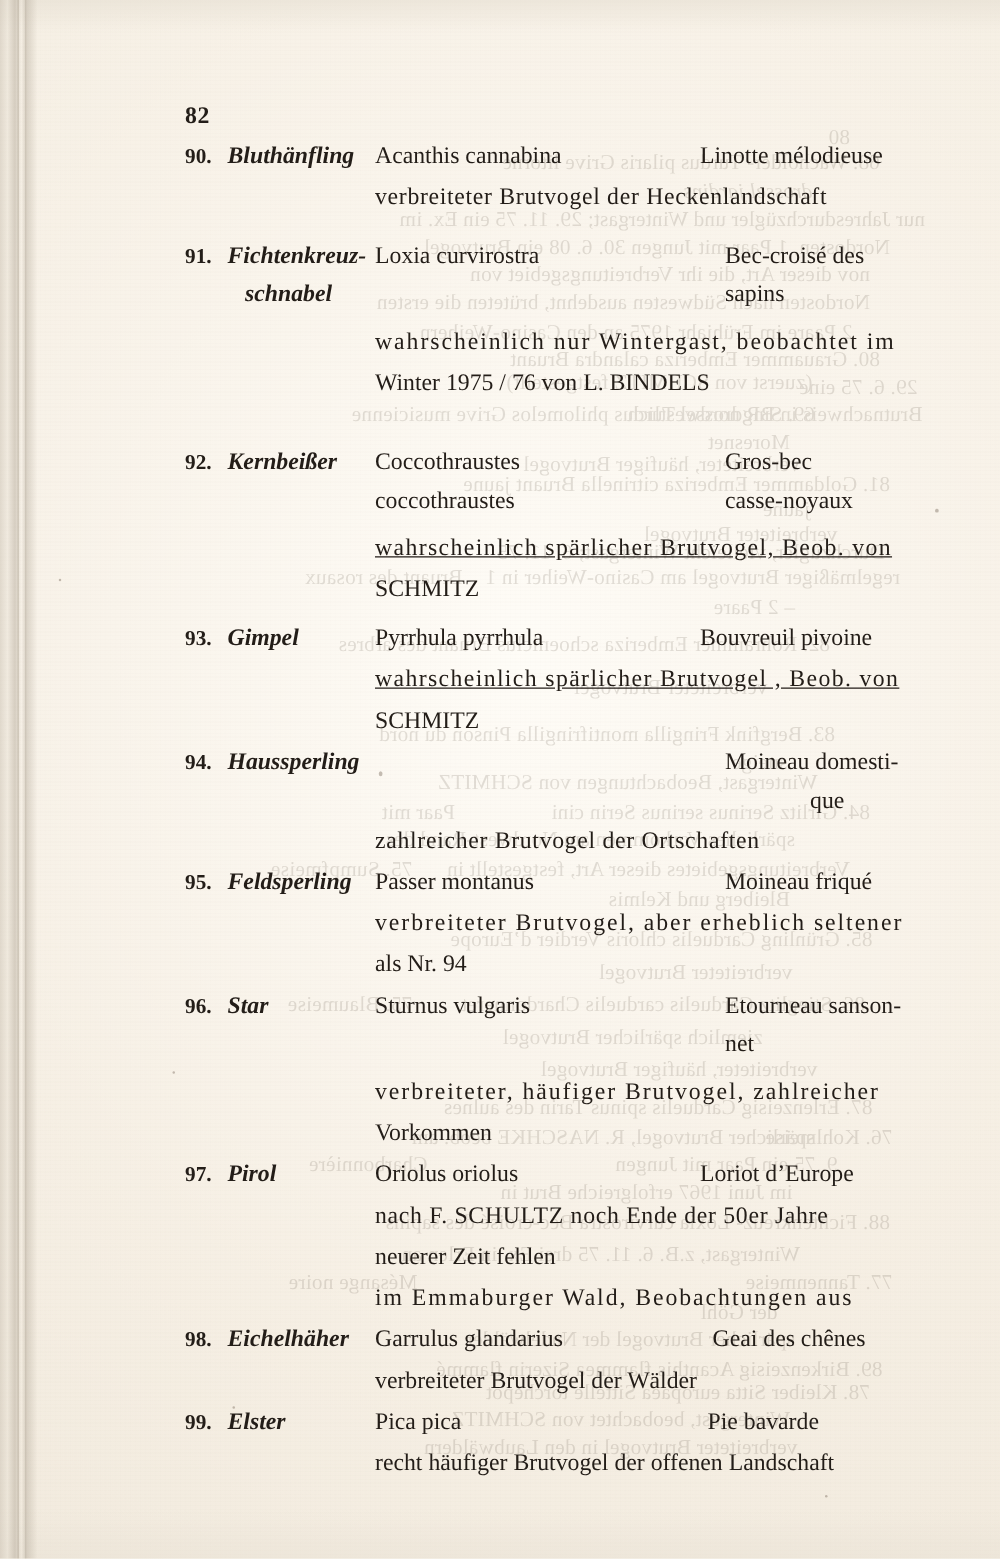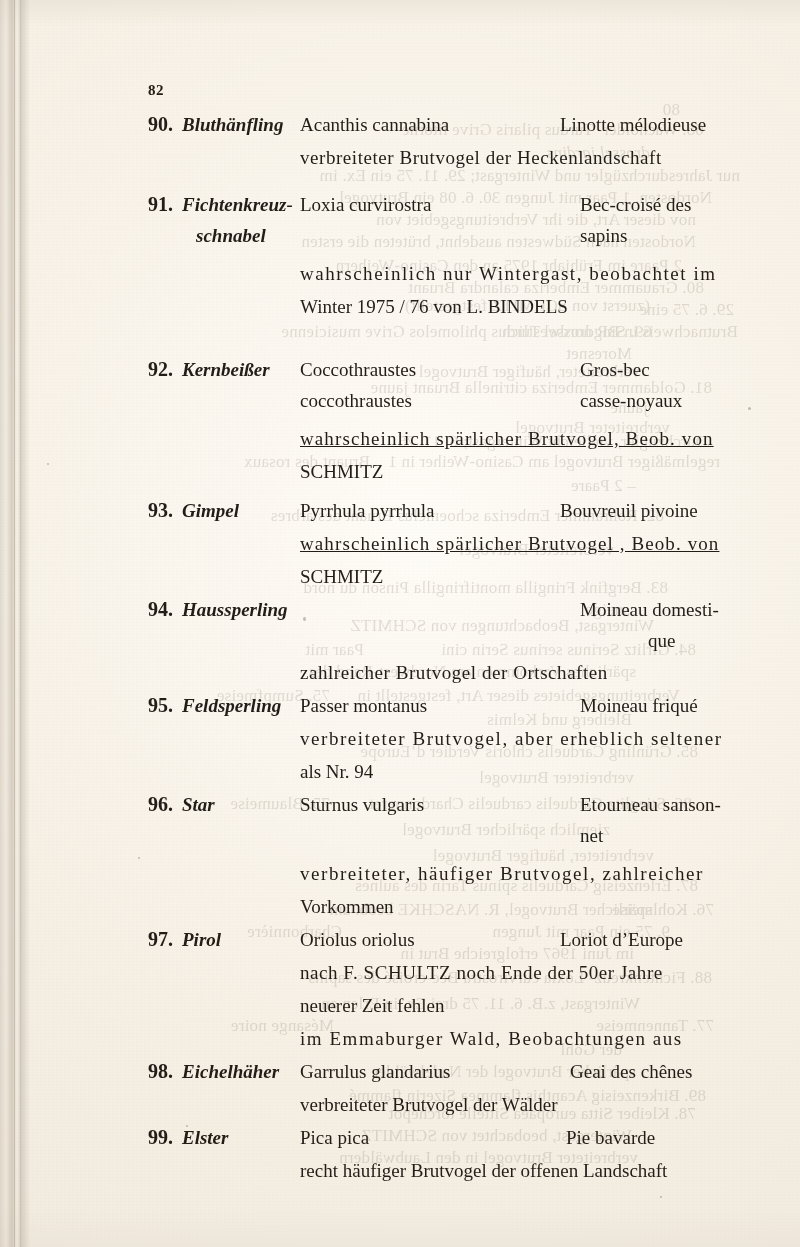--- a/index.html
+++ b/index.html
@@ -94,21 +94,21 @@
     font-size: 17px;
     letter-spacing: .2px;
   }
   .bleed-line.ital { font-style: italic; }
 
   
   .folio {
     position: absolute;
     left: 148px;
     top: 82px;
-    font-size: 15px;
+    font-size: 19px;
     font-weight: 700;
     letter-spacing: .5px;
   }
 
   .entries {
     position: absolute;
     left: 148px;
     top: 108px;
     width: 578px;
   }
@@ -123,21 +123,21 @@
     line-height: 33px;
     white-space: nowrap;
   }
   .row.tight { height: 30px; line-height: 30px; }
 
   .num {
     position: absolute;
     left: 0;
     width: 34px;
     text-align: left;
-    font-size: 20px;
+    font-size: 17px;
     font-weight: 700;
   }
   .de {
     position: absolute;
     left: 34px;
     font-size: 19px;
     font-style: italic;
     font-weight: 700;
   }
   .de.cont {           

